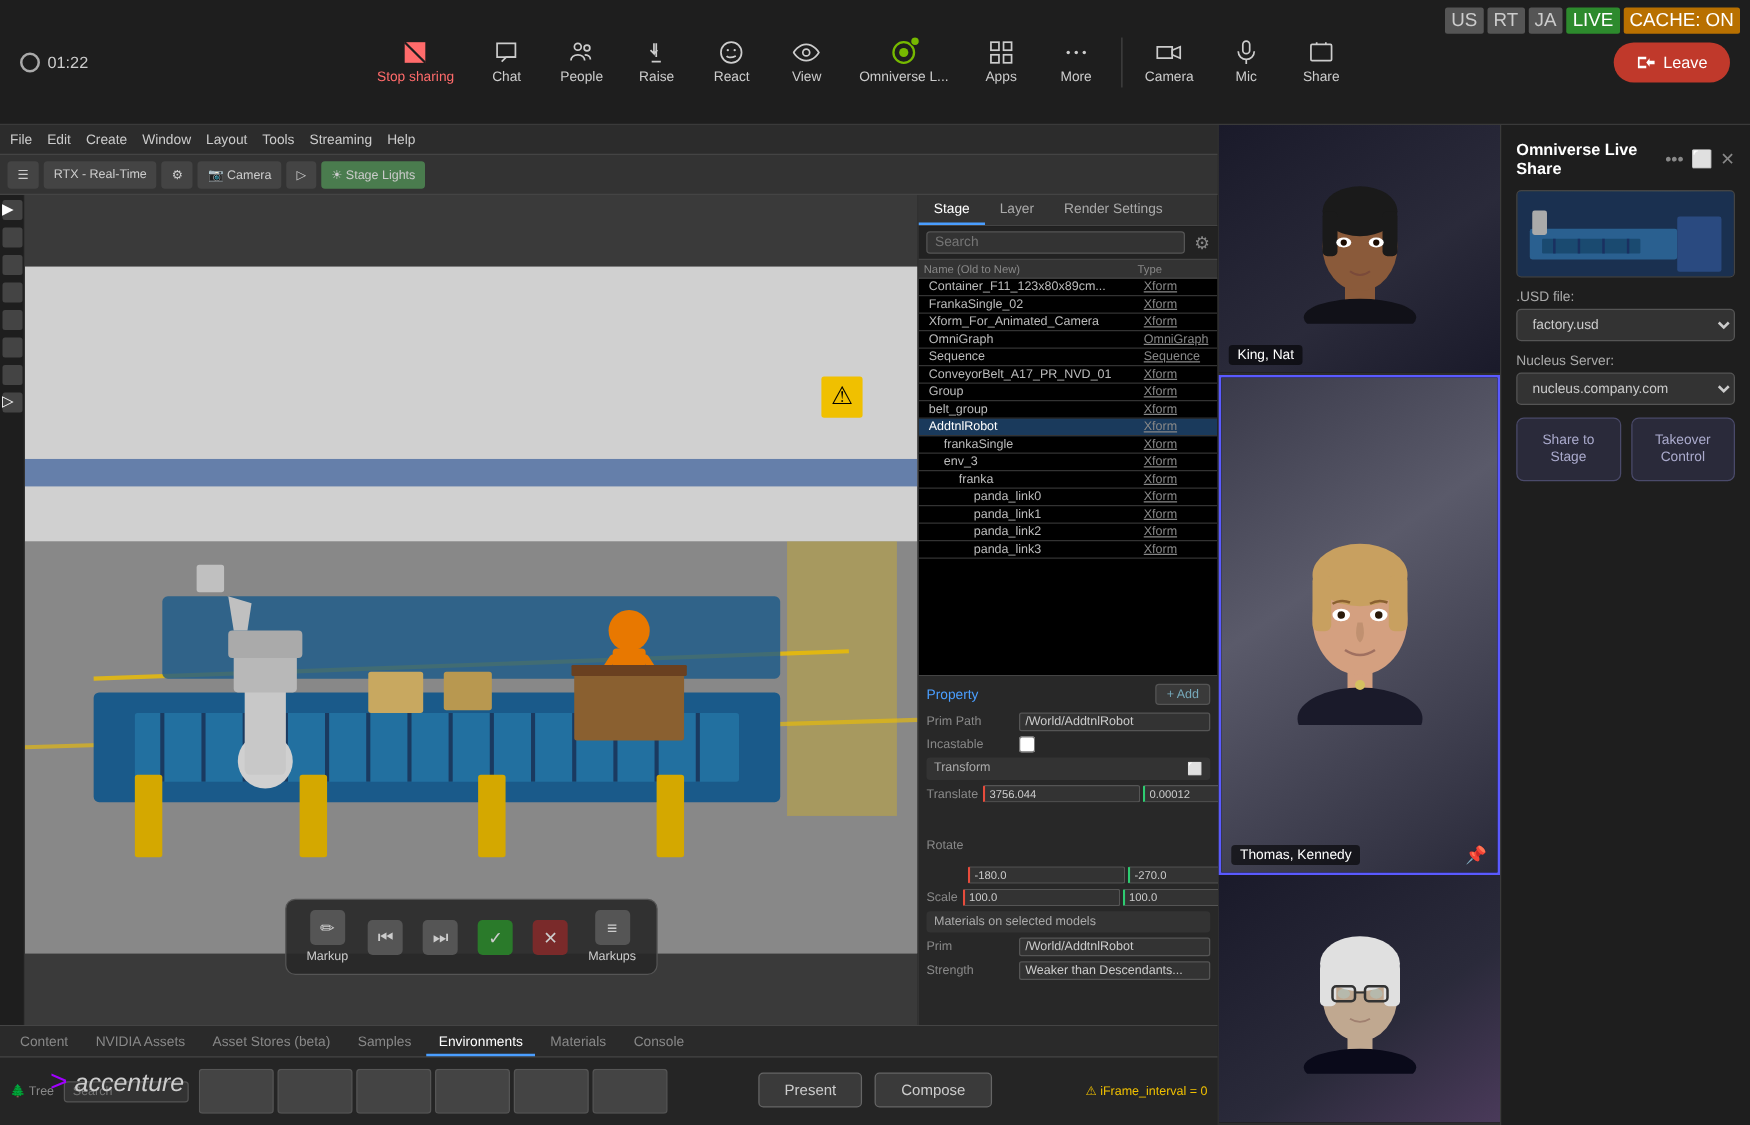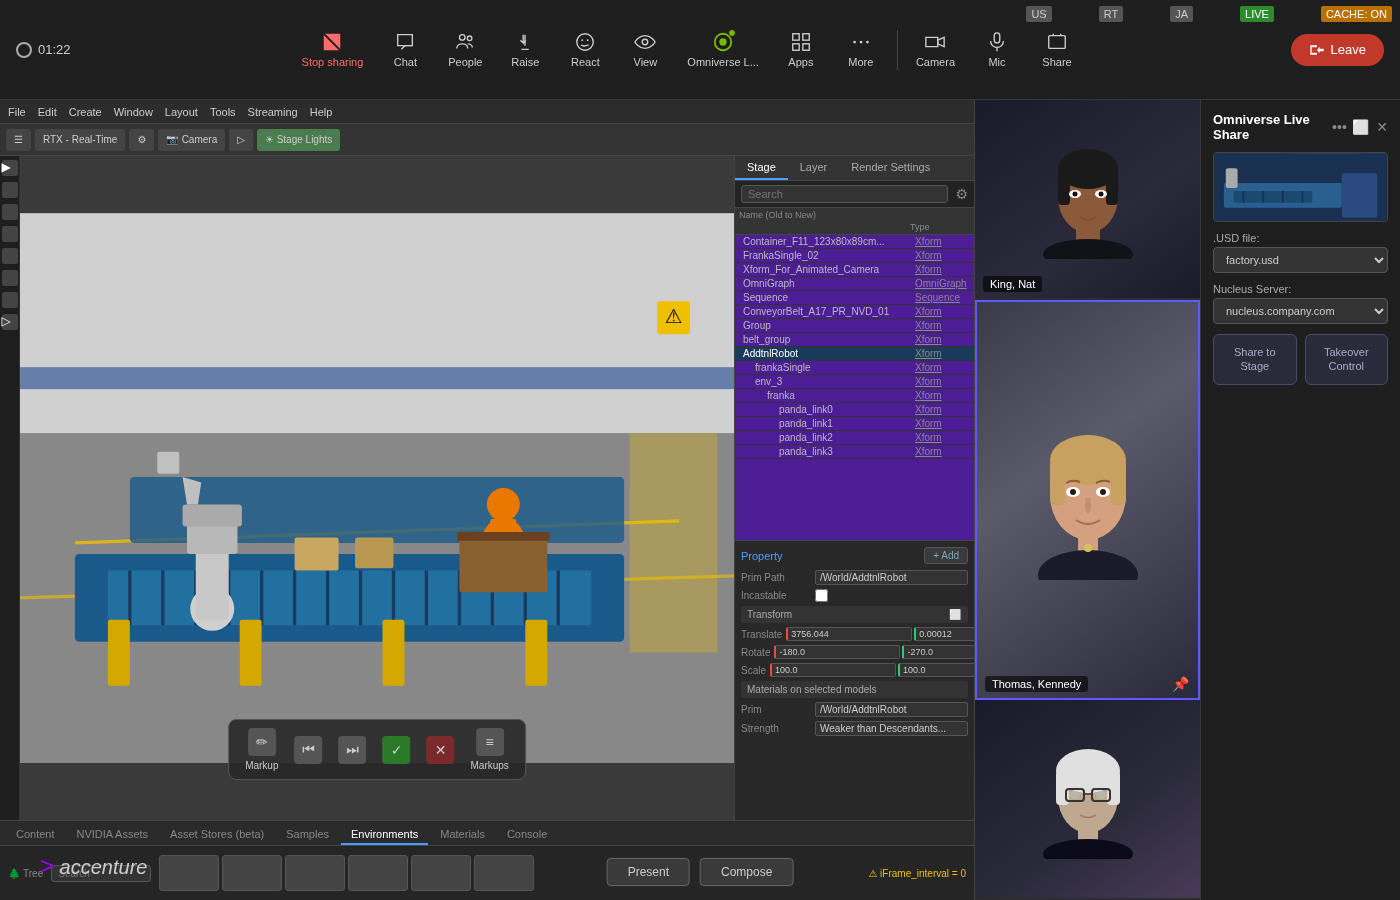--- a/index.html
+++ b/index.html
@@ -188,30 +188,29 @@
       position: absolute;
       top: 6px;
       right: 8px;
       display: flex;
       gap: 4px;
       font-size: 10px;
     }
     .status-badge {
       padding: 2px 5px;
       border-radius: 2px;
-      font-size: 11px;
-      margin-left: 44px;
+      font-size: 15px;
     }
     .badge-green { background: #2d8a2d; }
     .badge-orange { background: #b87000; }
 
     
     #right-panel {
       width: 240px;
-      background: #4c1d95;
+      background: #000000;
       display: flex;
       flex-direction: column;
       border-left: 1px solid #444;
     }
     #stage-tabs {
       display: flex;
       background: #333;
       border-bottom: 1px solid #444;
     }
     .stage-tab {
@@ -252,21 +251,21 @@
 
     .tree-header {
       display: flex;
       background: #333;
       padding: 2px 4px;
       font-size: 9px;
       color: #888;
       border-bottom: 1px solid #444;
     }
     .tree-header .col-name { flex: 1; }
-    .tree-header .col-type { width: 60px; margin-top: 12px; }
+    .tree-header .col-type { width: 60px; }
 
     .tree-item {
       display: flex;
       align-items: center;
       padding: 1px 4px;
       cursor: pointer;
       color: #bbb;
       border-bottom: 1px solid #333;
     }
     .tree-item.selected { background: #1a3a5c; color: #fff; }
@@ -997,21 +996,21 @@
           <div class="prop-row">
             <span class="prop-label">Translate</span>
             <div class="xyz-row" style="flex:1;">
               <input class="xyz-val x" value="3756.044" style="">
               <input class="xyz-val y" value="0.00012" style="">
 
             </div>
           </div>
           <div class="prop-row">
             <span class="prop-label">Rotate</span>
-            <div class="xyz-row" style="flex:1;">
+            <div class="xyz-row" style="flex:1;margin-top:47px;">
               <input class="xyz-val x" value="-180.0" style="">
               <input class="xyz-val y" value="-270.0" style="">
 
             </div>
           </div>
           <div class="prop-row">
             <span class="prop-label">Scale</span>
             <div class="xyz-row" style="flex:1;">
               <input class="xyz-val x" value="100.0" style="">
               <input class="xyz-val y" value="100.0" style="">

